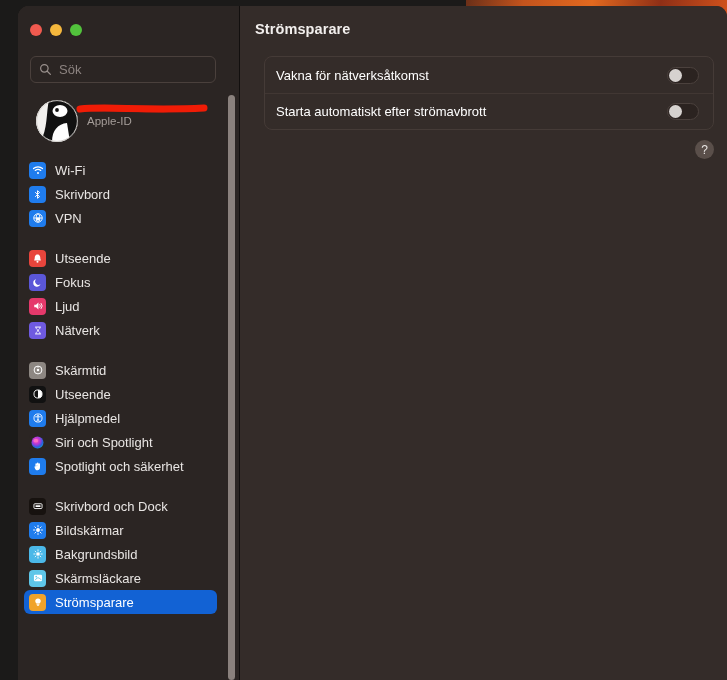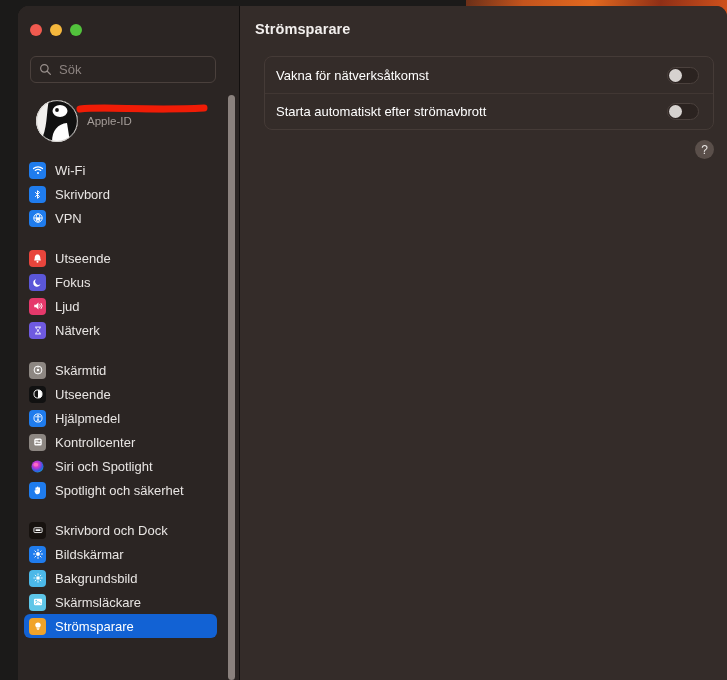--- a/index.html
+++ b/index.html
@@ -349,32 +349,20 @@
           <span class="nav-icon" style="background:#1f7ced">
             <svg width="12" height="12" viewBox="0 0 16 16">
                 <circle cx="8" cy="8" r="5.4" stroke="#fff" stroke-width="1.2" fill="none"></circle>
                 <circle cx="8" cy="4.6" r="1.1" fill="#fff"></circle>
                 <path d="M4.8 6.4 H11.2 M8 6.4 V10 M8 10 L6.2 12.4 M8 10 L9.8 12.4" stroke="#fff" stroke-width="1.2" stroke-linecap="round" fill="none"></path>
               </svg>
           </span>
           <span>Hjälpmedel</span>
         </div>
         <div class="nav-item">
-          <span class="nav-icon" style="background:#8d8782">
-            <svg width="12" height="12" viewBox="0 0 16 16">
-                <rect x="3" y="3.4" width="10" height="9.2" rx="2" fill="#fff"></rect>
-                <line x1="4.6" y1="6.4" x2="11.4" y2="6.4" stroke="#8d8782" stroke-width="1.2"></line>
-                <circle cx="9.6" cy="6.4" r="1.3" fill="#8d8782"></circle>
-                <line x1="4.6" y1="9.8" x2="11.4" y2="9.8" stroke="#8d8782" stroke-width="1.2"></line>
-                <circle cx="6.4" cy="9.8" r="1.3" fill="#8d8782"></circle>
-              </svg>
-          </span>
-          <span>Kontrollcenter</span>
-        </div>
-        <div class="nav-item">
           <span class="nav-icon" style="background:#2b2523">
             <svg width="15" height="15" viewBox="0 0 16 16">
               <defs>
                 <radialGradient id="sirig" cx="40%" cy="35%" r="75%">
                   <stop offset="0%" stop-color="#ff4fb0"></stop>
                   <stop offset="40%" stop-color="#b536d8"></stop>
                   <stop offset="72%" stop-color="#2a5fe0"></stop>
                   <stop offset="100%" stop-color="#12b5c9"></stop>
                 </radialGradient>
               </defs>

